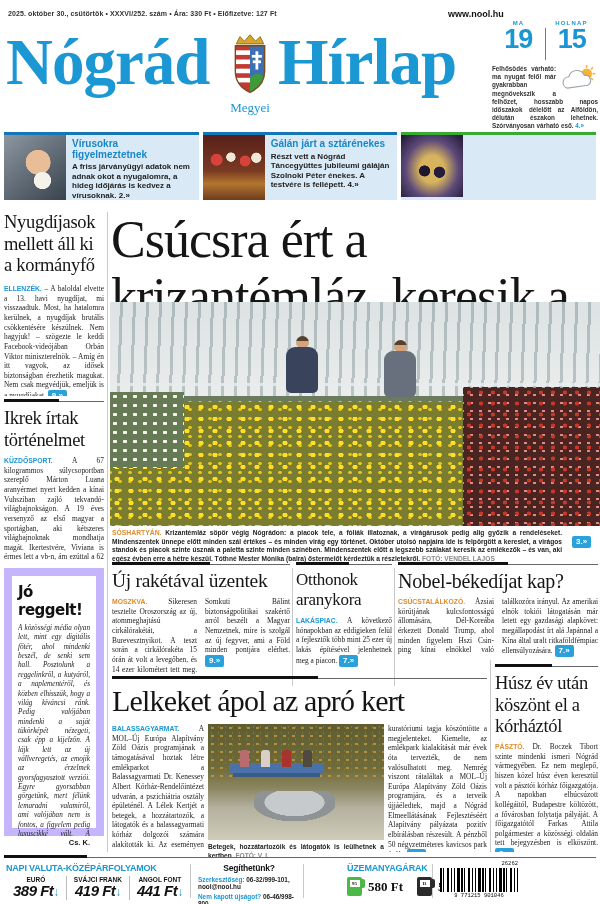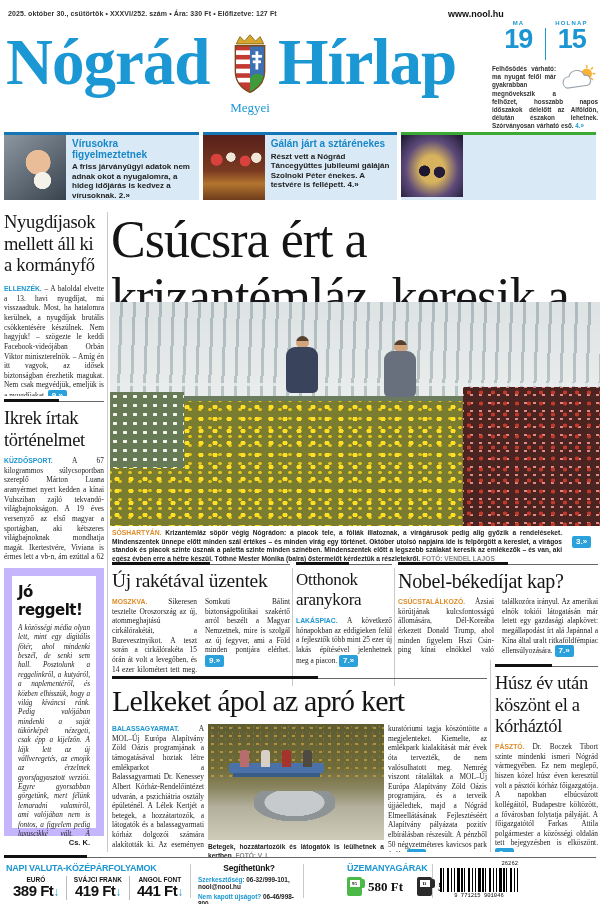--- a/index.html
+++ b/index.html
@@ -108,21 +108,21 @@
   .s3 { left:42%; background:#a8322c; } .s4 { left:54%; background:#4e4a42; }
   .stone-table { position:absolute; left:26%; top:58%; width:46%; height:26%;
       background: radial-gradient(ellipse at 50% 38%, #c6cacc 0 52%, #8e9496 53% 72%, rgba(0,0,0,0) 73%); }
   
   .f-title { font-size:9px; font-weight:bold; color:#1b96d2; letter-spacing:-.2px; }
   .f-title.dark { color:#111;text-align:center; }
   .cur-row { display:flex; margin-top:3px; }
   .cur-cell { text-align:center; padding:0 7px; }
   .cur-cell + .cur-cell { border-left:1px solid #bbb; }
   .cur-label { font-size:6.5px; font-weight:bold; color:#111; }
-  .cur-val { font-size:15px; font-weight:bold; color:#111; letter-spacing:-.5px; line-height:1.1; }
+  .cur-val { font-size:15px; font-weight:bold; color:#111; letter-spacing:-.5px; line-height:1.1;font-style:italic; }
   .arr { color:#2ba1dc; font-weight:bold; font-size:12px; }
   .help-line { font-size:6.4px; margin-top:3px; color:#222; font-weight:bold; }
   .help-label { color:#1b96d2; }
   .fuel-row { display:flex; align-items:center; gap:6px; margin-top:4px;font-family:Liberation Serif, serif; }
   .pump { position:relative; width:15px; height:19px; border-radius:2px; flex:0 0 15px; }
   .pump.green { background:#4cb848; } .pump.dark { background:#2b2b2b; }
   .pump::after { content:""; position:absolute; right:-3px; top:2px; width:3px; height:9px; border-radius:0 2px 2px 0; background:inherit; background-color:inherit; }
   .pump .screen { position:absolute; left:2.5px; top:3px; width:10px; height:7px; background:#fff;
       font-size:5px; font-weight:bold; text-align:center; line-height:7px; color:#111; }
   .fuel-val { font-size:13px; font-weight:bold; color:#111; }

